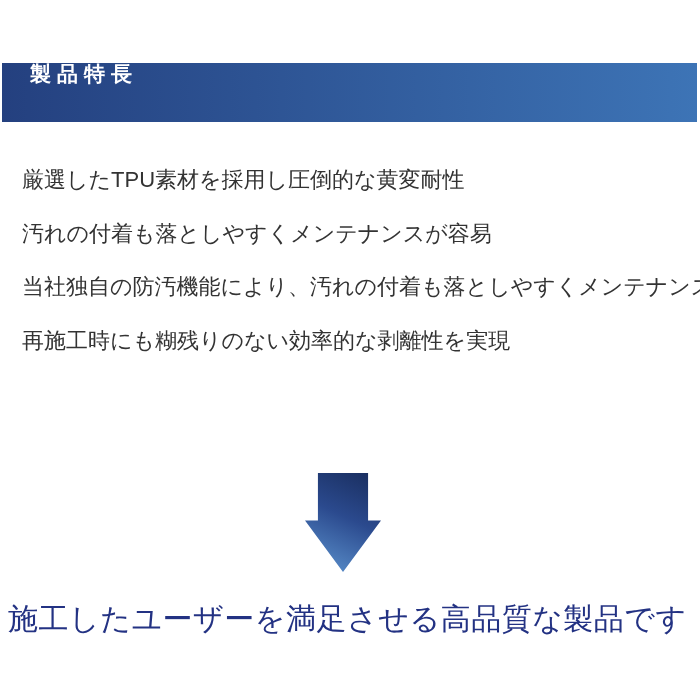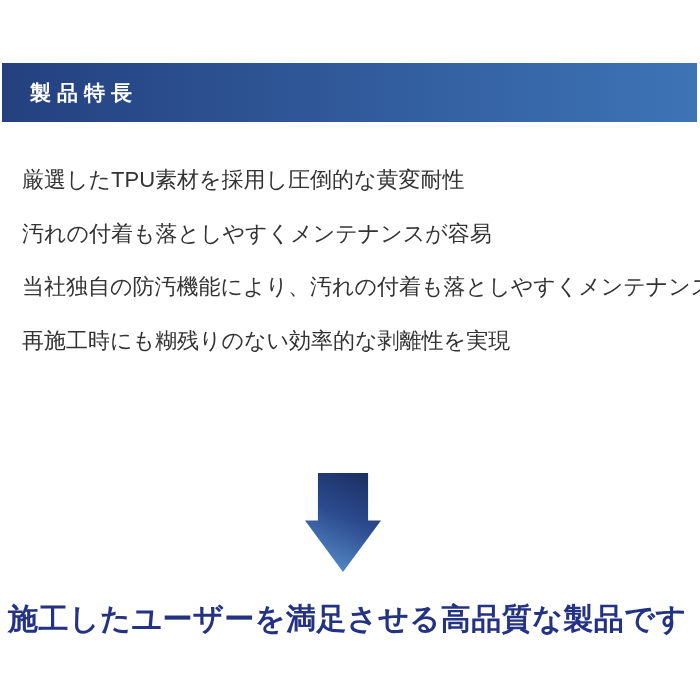--- a/index.html
+++ b/index.html
@@ -16,21 +16,21 @@
     overflow: hidden;
   }
   .header-bar {
     position: absolute;
     left: 2px;
     top: 63px;
     width: 695px;
     height: 59px;
     background: linear-gradient(90deg, var(--header-grad-left, #24407f) 0%, var(--header-grad-right, #3d74b6) 100%);
     display: flex;
-    align-items: center;
+    align-items: flex-start;
   }
   .header-title {
     color: var(--header-text, #ffffff);
     font-size: 21px;
     font-weight: bold;
     letter-spacing: 6px;
     padding-left: 28px;
     line-height: 1;
   }
   .features {
@@ -57,21 +57,21 @@
     height: 99px;
     background: linear-gradient(205deg, var(--arrow-dark, #182c5c) 0%, var(--arrow-mid, #2b4a8e) 45%, var(--arrow-light, #5f97d2) 100%);
     clip-path: polygon(17% 0, 83% 0, 83% 48%, 100% 48%, 50% 100%, 0 48%, 17% 48%);
   }
   .conclusion {
     position: absolute;
     left: 8px;
     top: 598px;
     width: 690px;
     font-size: 30px;
-    font-weight: bold;
+    font-weight: normal;
     letter-spacing: 0.5px;
     color: var(--title-text, #233283);
     white-space: nowrap;
     line-height: 42px;
   }
 </style>
 </head>
 <body>
 
 <div class="canvas">

